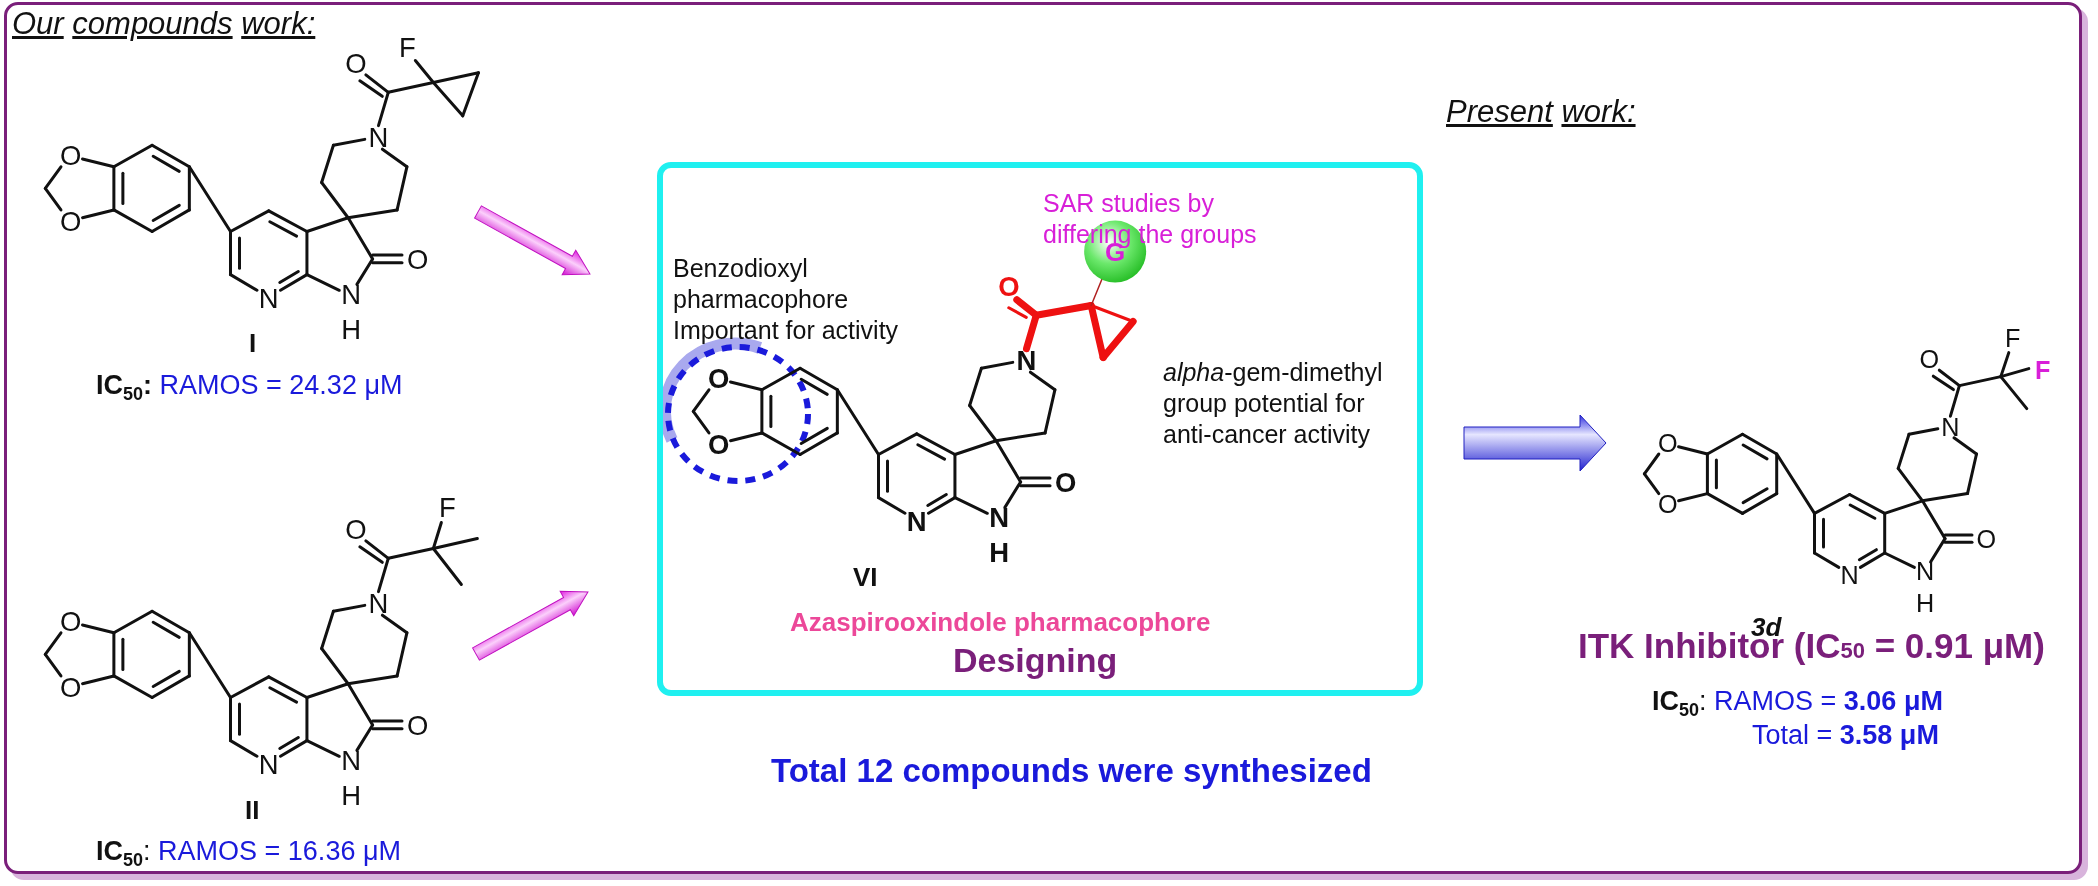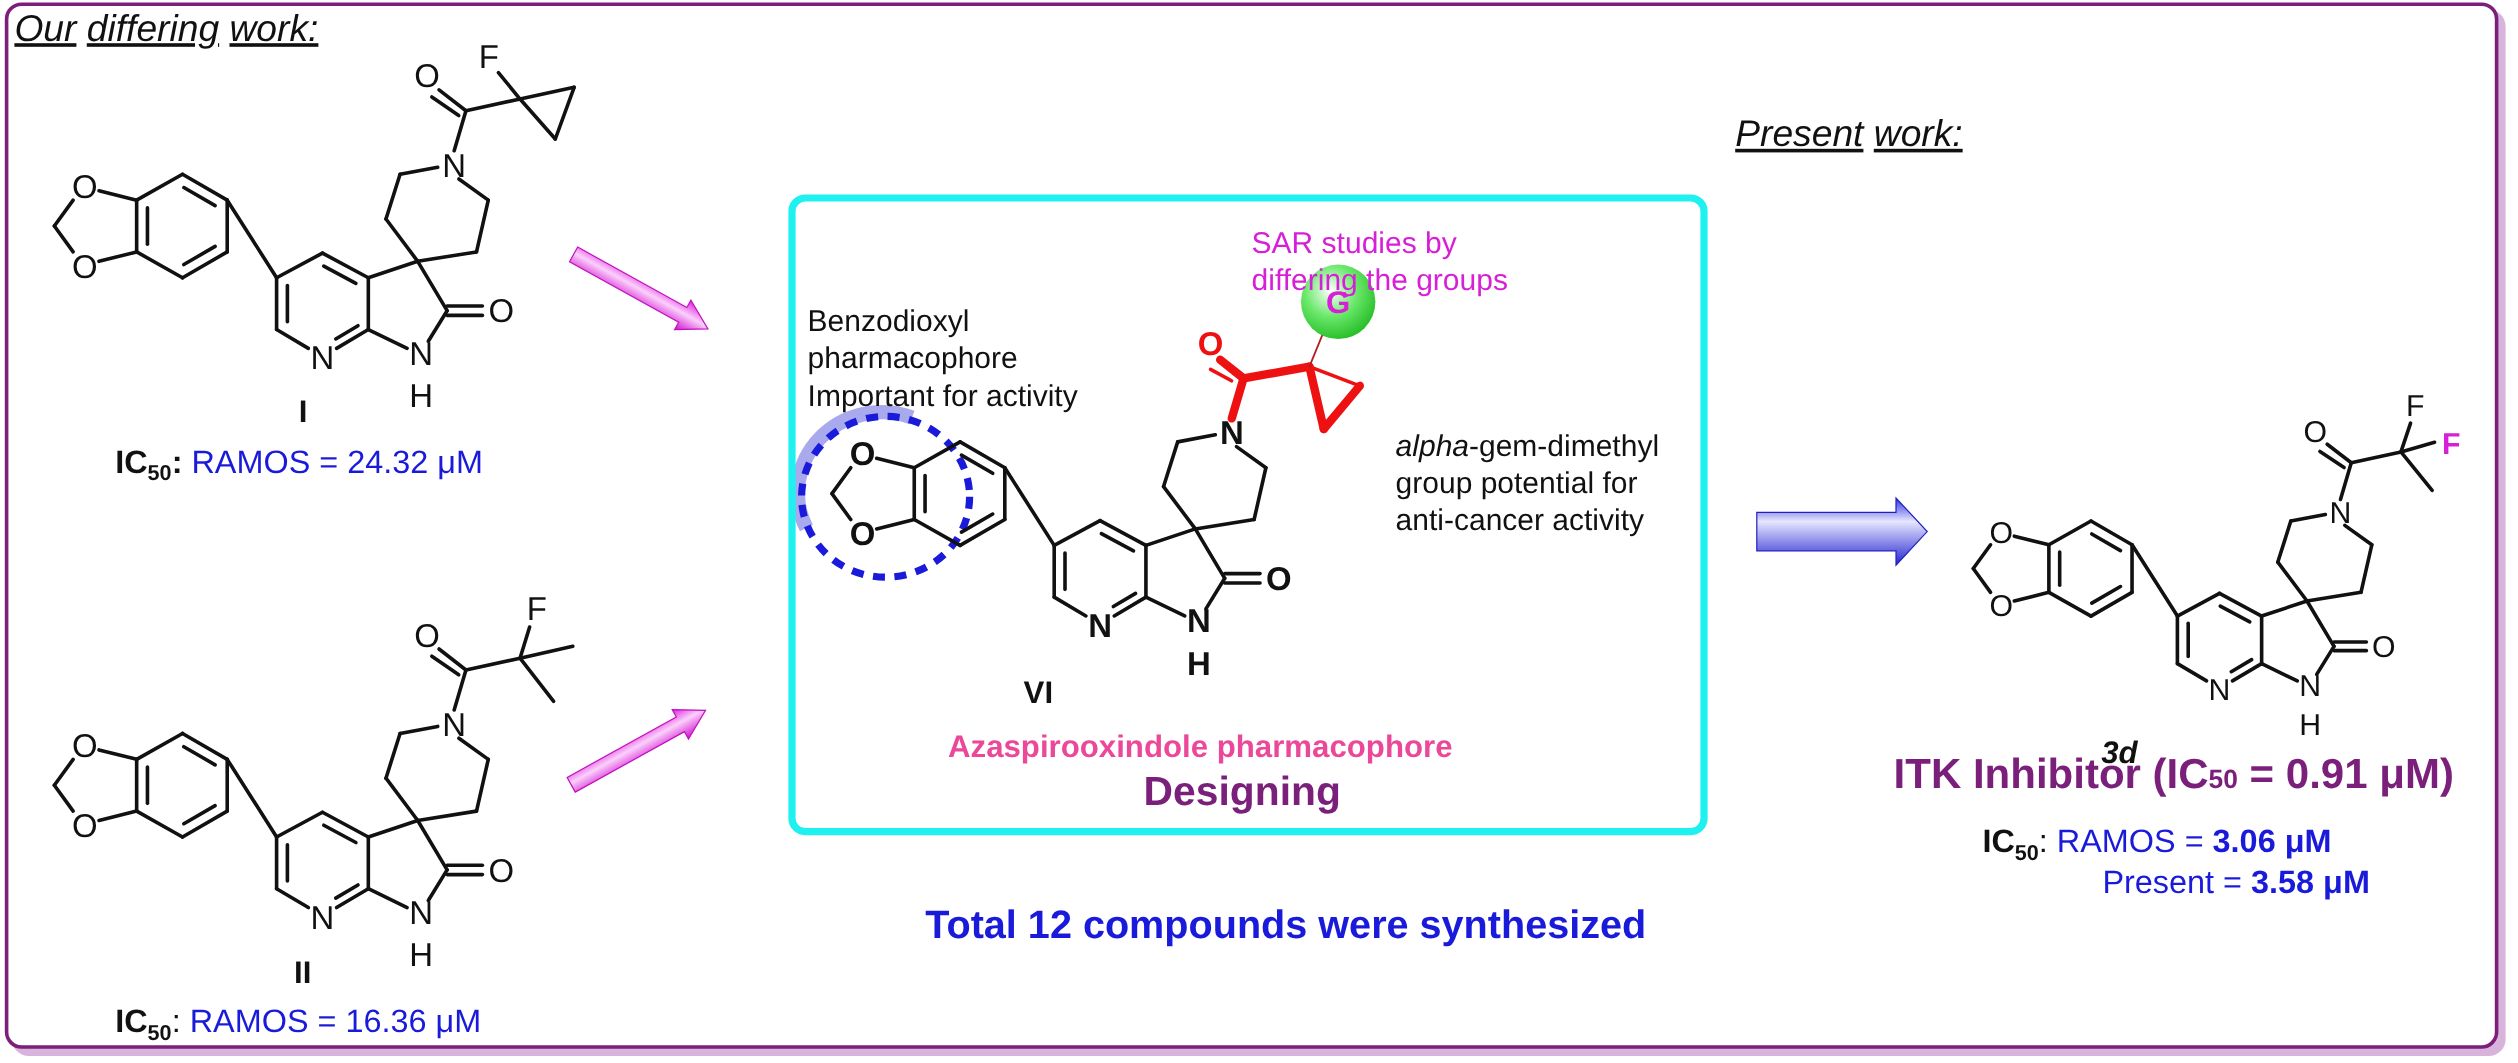--- a/index.html
+++ b/index.html
@@ -25,21 +25,21 @@
   .itk{position:absolute;font-weight:bold;font-size:35px;color:#7a1f7a;white-space:nowrap;}
   .itk small{font-size:22px;}
 </style>
 </head>
 <body>
 
 <div class="frame"></div>
 
 <div class="heading" style="left:12px;top:6px;">
   <span>Our</span>
-  <span>differing</span>
+  <span>compounds</span>
   <span>work:</span>
 </div>
 <div class="heading" style="left:1446px;top:94px;">
   <span>Present</span>
   <span>work:</span>
 </div>
 
 <svg width="2098" height="886" id="canvas">
   <defs>
     <linearGradient id="pinkArrow" x1="0" y1="0" x2="0" y2="1">
@@ -322,14 +322,14 @@
 <div class="designing" style="left:953px;top:641px;">Designing</div>
 
 <div class="total" style="left:741px;top:752px;margin-left:30px;">Total 12 compounds were synthesized</div>
 
 <div class="cmpd-label" style="left:1751px;top:612px;font-style:italic;">3d</div>
 <div class="itk" style="left:1578px;top:626px;"><span>ITK Inhibitor (IC</span><small>50</small><span> = 0.91 μM)</span></div>
 <div class="ic50" style="left:1652px;top:686px;">
   <span class="lbl"><span>IC</span><sub>50</sub></span><span>:</span><span class="val"> RAMOS = </span><span class="bold">3.06 μM</span>
 </div>
 <div class="ic50" style="left:1752px;top:720px;">
-  <span class="val">Present = </span><span class="bold">3.58 μM</span>
+  <span class="val">Total = </span><span class="bold">3.58 μM</span>
 </div>
 
 </body></html>

